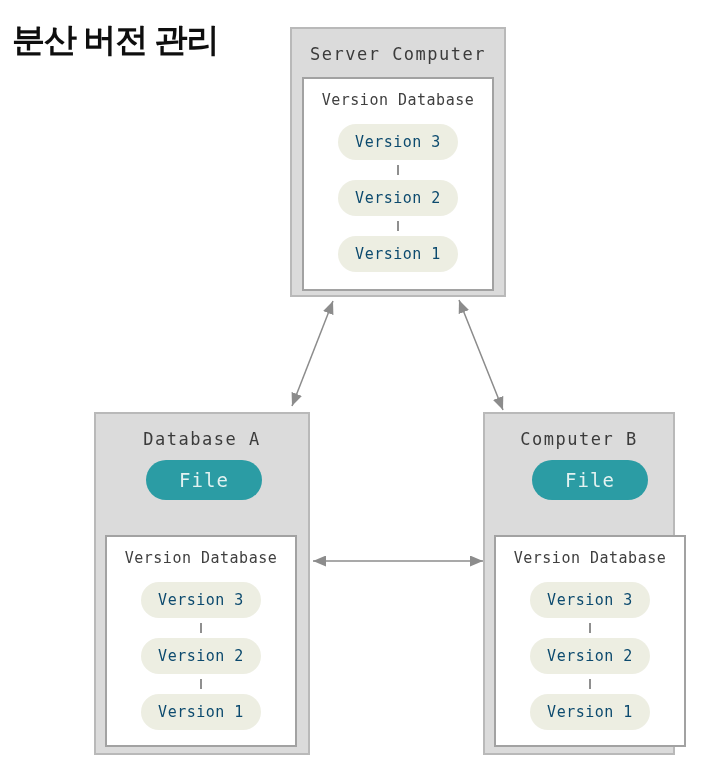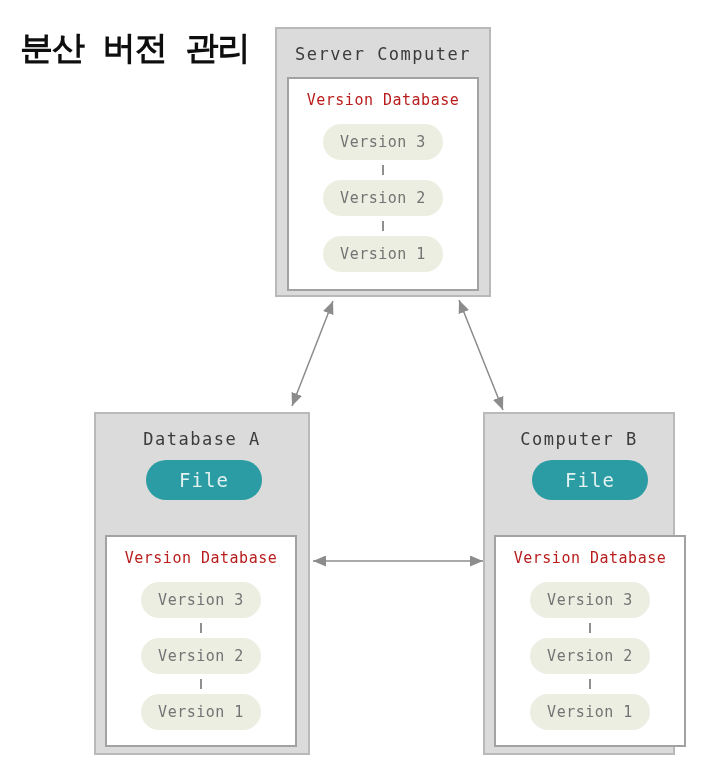--- a/index.html
+++ b/index.html
@@ -8,41 +8,41 @@
     width: 721px;
     height: 774px;
     background: #ffffff;
     overflow: hidden;
     font-family: "DejaVu Sans Mono", "Liberation Mono", monospace;
   }
   .title {
     position: absolute;
     left: 12px;
     top: 18px;
-    margin: 8px;
-    font-family: Liberation Mono, monospace;
+    margin: 0;
+    font-family: Liberation Serif, serif;
     font-size: 33px;
     font-weight: 800;
     letter-spacing: -1px;
     color: #0e0e0e;
     white-space: nowrap;
   }
   .arrow-layer {
     position: absolute;
     left: 0; top: 0;
     width: 721px; height: 774px;
     pointer-events: none;
   }
   .machine {
     position: absolute;
     background: #dbdbdb;
     border: 2px solid #b9b9b9;
     box-sizing: border-box;
   }
-  #server-box      { left: 275px; top: 27px;  width: 216px; height: 270px; padding-left: 30px; }
+  #server-box      { left: 290px; top: 27px;  width: 216px; height: 270px; padding-left: 30px; }
   #computer-a-box  { left: 94px;  top: 412px; width: 216px; height: 343px; }
   #computer-b-box  { left: 483px; top: 412px; width: 192px; height: 343px; }
   .machine-label {
     position: absolute;
     top: 14px; left: 0; right: 0;
     height: 22px; line-height: 22px;
     text-align: center;
     font-size: 17px;
     letter-spacing: 1.5px;
     color: #3b3b3b;
@@ -57,28 +57,28 @@
     flex-direction: column;
     align-items: center;
   }
   .dbbox.server-db { left: 10px; top: 48px;  width: 192px; height: 214px; }
   .dbbox.client-db { left: 9px;  top: 121px; width: 192px; height: 212px; }
   .db-label {
     margin: 10px 0 13px 0;
     height: 22px; line-height: 22px;
     font-size: 15px;
     letter-spacing: 0.5px;
-    color: #b91c1c;
+    color: #404040;
     white-space: nowrap;
   }
   .vpill {
     width: 120px; height: 36px;
     border-radius: 18px;
     background: #edeee2;
-    color: #737373;
+    color: #0c4a6e;
     font-size: 15px;
     line-height: 36px;
     text-align: center;
     letter-spacing: 0.5px;
     white-space: nowrap;
   }
   .vconn {
     width: 2px; height: 10px;
     background: #8f8f8f;
     margin: 5px 0;

